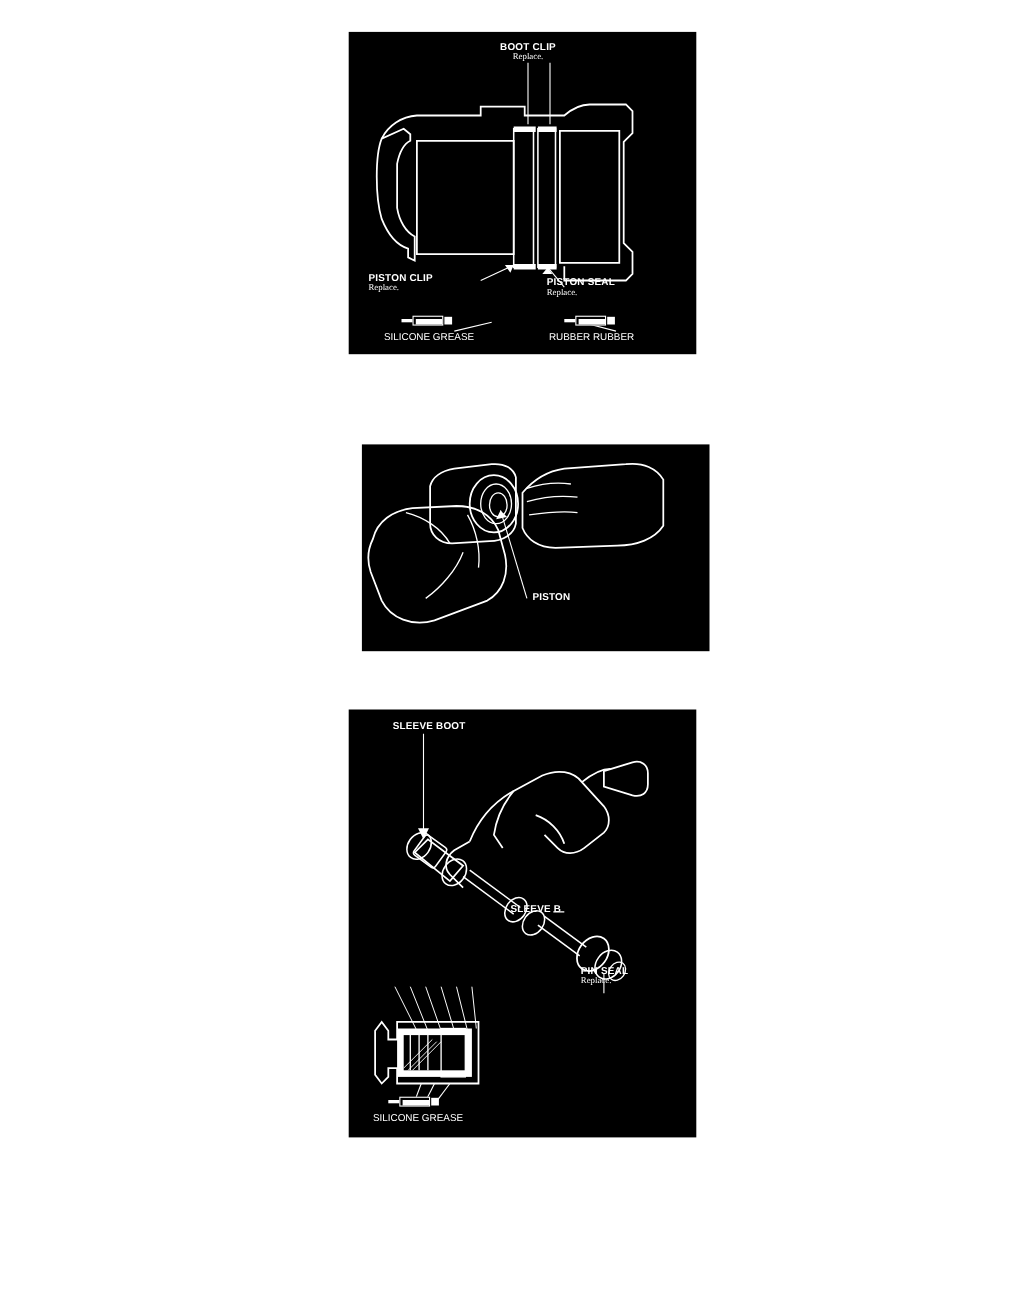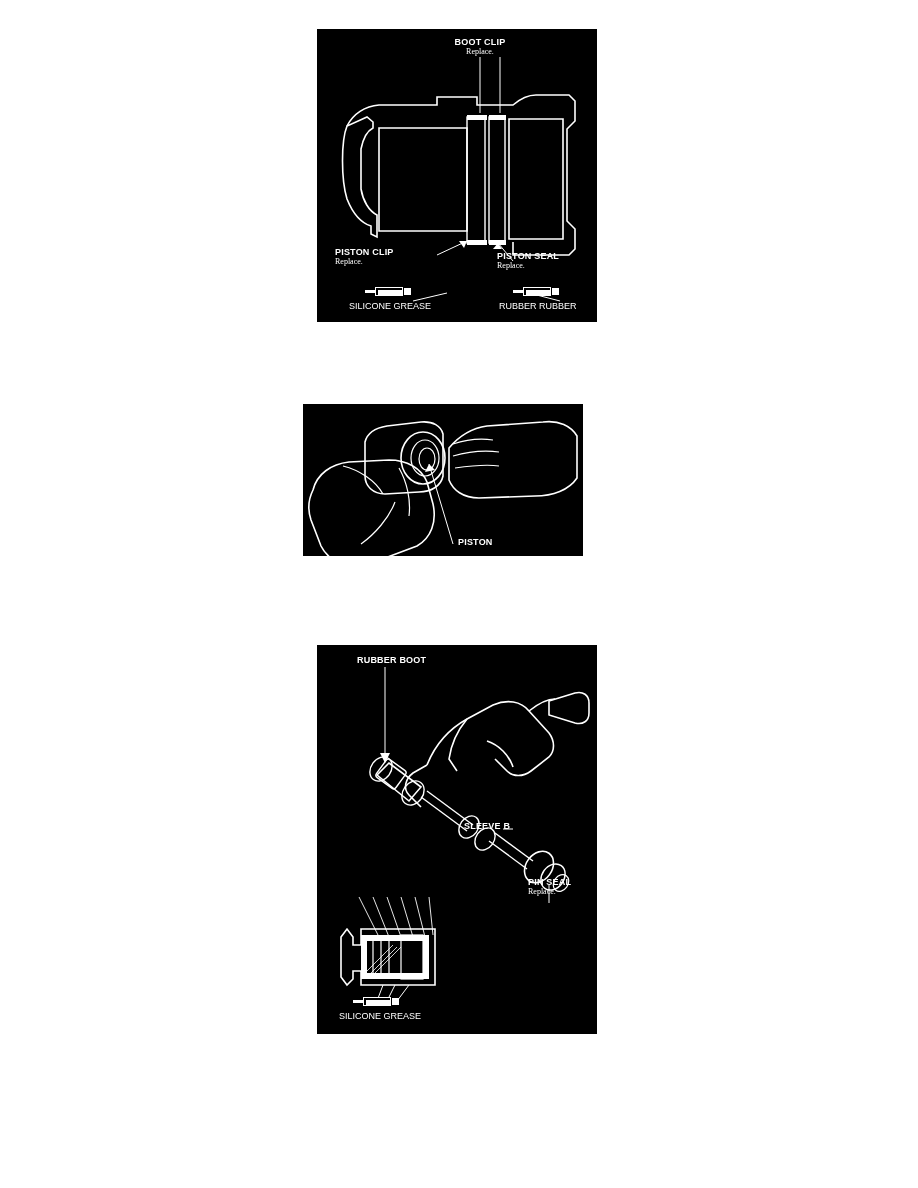--- a/index.html
+++ b/index.html
@@ -19,20 +19,21 @@
     width: 918px;
     height: 1188px;
     background: #ffffff;
   }
 
   
   .figure {
     position: absolute;
     background: #000000;
     overflow: hidden;
+    padding-left: 36px;
   }
   .fig-label {
     position: absolute;
     color: #ffffff;
     font-family: "Liberation Sans", sans-serif;
     font-weight: bold;
     font-size: 9px;
     letter-spacing: 0.2px;
     line-height: 1.15;
     white-space: nowrap;
@@ -155,21 +156,21 @@
     <div class="grease-tag" style="left:32px; top:272px;">SILICONE GREASE</div>
 
     <div class="tube" style="left:196px; top:258px;">
       <div class="nozzle"></div>
         <div class="body"></div>
         <div class="cap"></div>
     </div>
     <div class="grease-tag" style="left:182px; top:272px;">RUBBER RUBBER</div>
   </div>
 
-  <div class="figure" style="left:303px; top:404px; width:280px; height:152px;">
+  <div class="figure" style="left:329px; top:404px; width:280px; height:188px;">
 
     <svg class="art" width="280" height="180" viewBox="0 0 280 180">
 
       <path class="stroke-w" stroke-width="1.6" d="M62,38 C64,30 72,24 84,22 L118,18 C130,17 138,22 140,30 L140,72
                C138,82 128,88 116,88 L82,90 C70,90 62,82 62,72 Z"></path>
       <ellipse class="stroke-w" stroke-width="1.6" cx="120" cy="54" rx="22" ry="26"></ellipse>
       <ellipse class="stroke-w" stroke-width="1.2" cx="122" cy="54" rx="14" ry="18"></ellipse>
       <ellipse class="stroke-w" stroke-width="1.2" cx="124" cy="55" rx="8" ry="11"></ellipse>
 
       <path class="stroke-w" stroke-width="1.6" d="M146,44 C156,32 170,24 184,22 L240,18 C256,16 268,22 274,32
@@ -245,21 +246,21 @@
       <path class="stroke-w" stroke-width="0.9" d="M84,252 L96,292"></path>
       <path class="stroke-w" stroke-width="0.9" d="M98,252 L108,292"></path>
       <path class="stroke-w" stroke-width="0.9" d="M112,252 L116,290"></path>
 
       <path class="stroke-w" stroke-width="1" d="M60,356 L66,340"></path>
       <path class="stroke-w" stroke-width="1" d="M70,356 L78,340"></path>
       <path class="stroke-w" stroke-width="1" d="M80,356 L92,340"></path>
     </svg>
 
     <div class="fig-label" style="left:40px; top:10px;">
-      <span>RUBBER BOOT</span>
+      <span>SLEEVE BOOT</span>
     </div>
 
     <div class="fig-label" style="left:147px; top:176px;">
       <span>SLEEVE B</span>
     </div>
 
     <div class="fig-label" style="left:211px; top:232px;">
       <span>PIN SEAL</span>
       <span class="sub">Replace.</span>
     </div>

